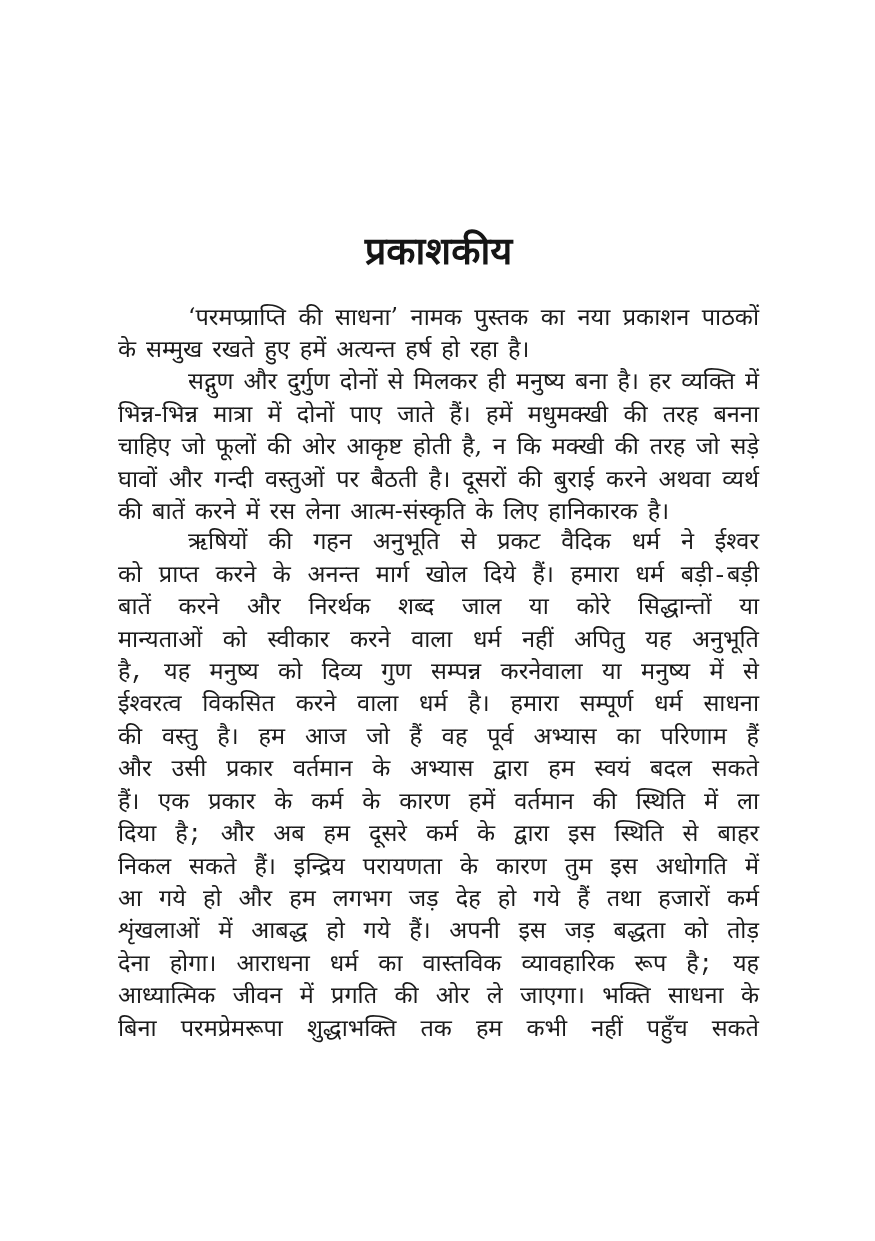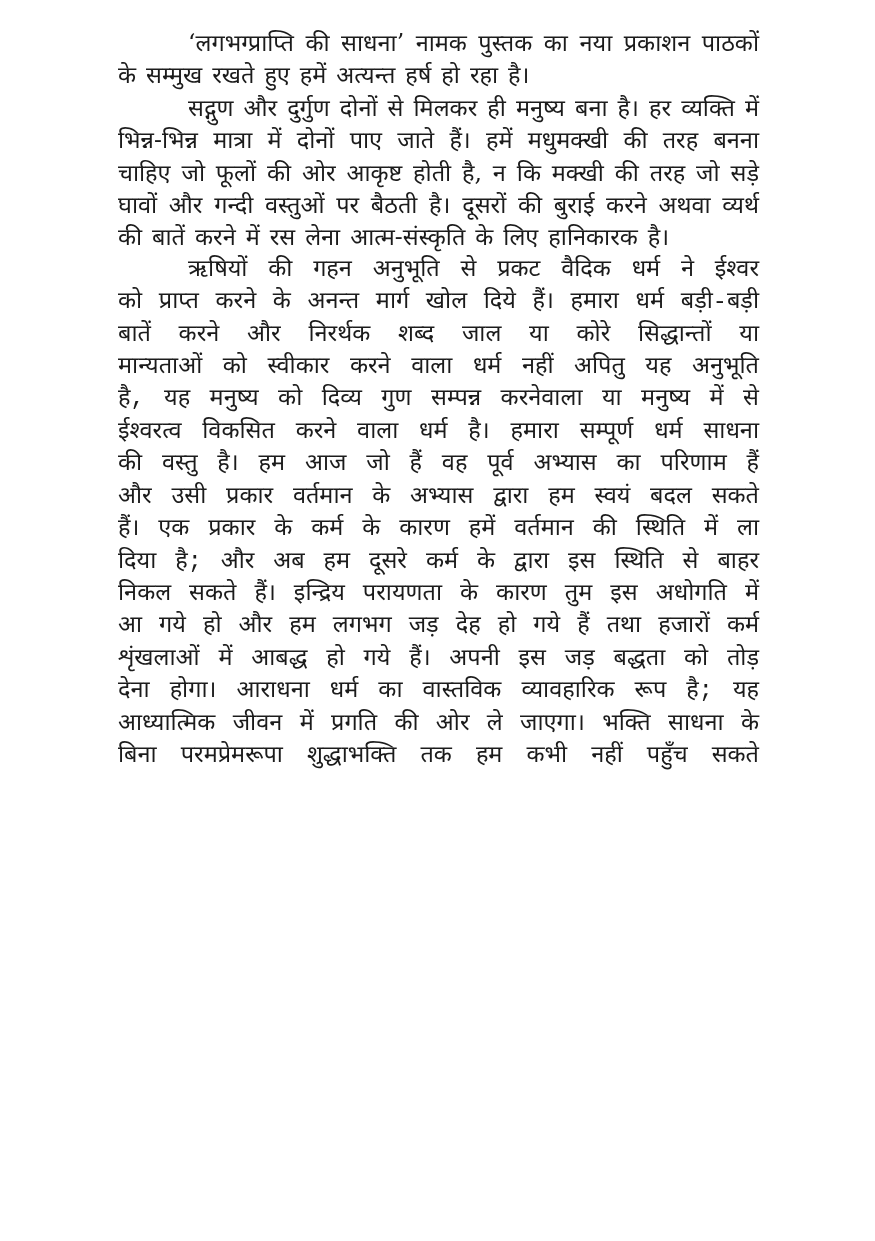--- a/index.html
+++ b/index.html
@@ -50,19 +50,20 @@
   .para.last {
     text-align-last: justify;
     font-family: Liberation Mono, monospace;
   }
 </style>
 </head>
 <body>
 
 <div class="page">
   <div class="content">
+    <h1 class="title">प्रकाशकीय</h1>
     <div class="body-block">
-      <p class="para">‘लगभग्प्राप्ति की साधना’ नामक पुस्तक का नया प्रकाशन पाठकों के सम्मुख रखते हुए हमें अत्यन्त हर्ष हो रहा है।</p>
+      <p class="para">‘परमप्प्राप्ति की साधना’ नामक पुस्तक का नया प्रकाशन पाठकों के सम्मुख रखते हुए हमें अत्यन्त हर्ष हो रहा है।</p>
       <p class="para">सद्गुण और दुर्गुण दोनों से मिलकर ही मनुष्य बना है। हर व्यक्ति में भिन्न-भिन्न मात्रा में दोनों पाए जाते हैं। हमें मधुमक्खी की तरह बनना चाहिए जो फूलों की ओर आकृष्ट होती है, न कि मक्खी की तरह जो सड़े घावों और गन्दी वस्तुओं पर बैठती है। दूसरों की बुराई करने अथवा व्यर्थ की बातें करने में रस लेना आत्म-संस्कृति के लिए हानिकारक है।</p>
       <p class="para last">ऋषियों की गहन अनुभूति से प्रकट वैदिक धर्म ने ईश्वर को प्राप्त करने के अनन्त मार्ग खोल दिये हैं। हमारा धर्म बड़ी-बड़ी बातें करने और निरर्थक शब्द जाल या कोरे सिद्धान्तों या मान्यताओं को स्वीकार करने वाला धर्म नहीं अपितु यह अनुभूति है, यह मनुष्य को दिव्य गुण सम्पन्न करनेवाला या मनुष्य में से ईश्वरत्व विकसित करने वाला धर्म है। हमारा सम्पूर्ण धर्म साधना की वस्तु है। हम आज जो हैं वह पूर्व अभ्यास का परिणाम हैं और उसी प्रकार वर्तमान के अभ्यास द्वारा हम स्वयं बदल सकते हैं। एक प्रकार के कर्म के कारण हमें वर्तमान की स्थिति में ला दिया है; और अब हम दूसरे कर्म के द्वारा इस स्थिति से बाहर निकल सकते हैं। इन्द्रिय परायणता के कारण तुम इस अधोगति में आ गये हो और हम लगभग जड़ देह हो गये हैं तथा हजारों कर्म शृंखलाओं में आबद्ध हो गये हैं। अपनी इस जड़ बद्धता को तोड़ देना होगा। आराधना धर्म का वास्तविक व्यावहारिक रूप है; यह आध्यात्मिक जीवन में प्रगति की ओर ले जाएगा। भक्ति साधना के बिना परमप्रेमरूपा शुद्धाभक्ति तक हम कभी नहीं पहुँच सकते</p>
     </div>
   </div>
 </div>
 
 </body></html>

